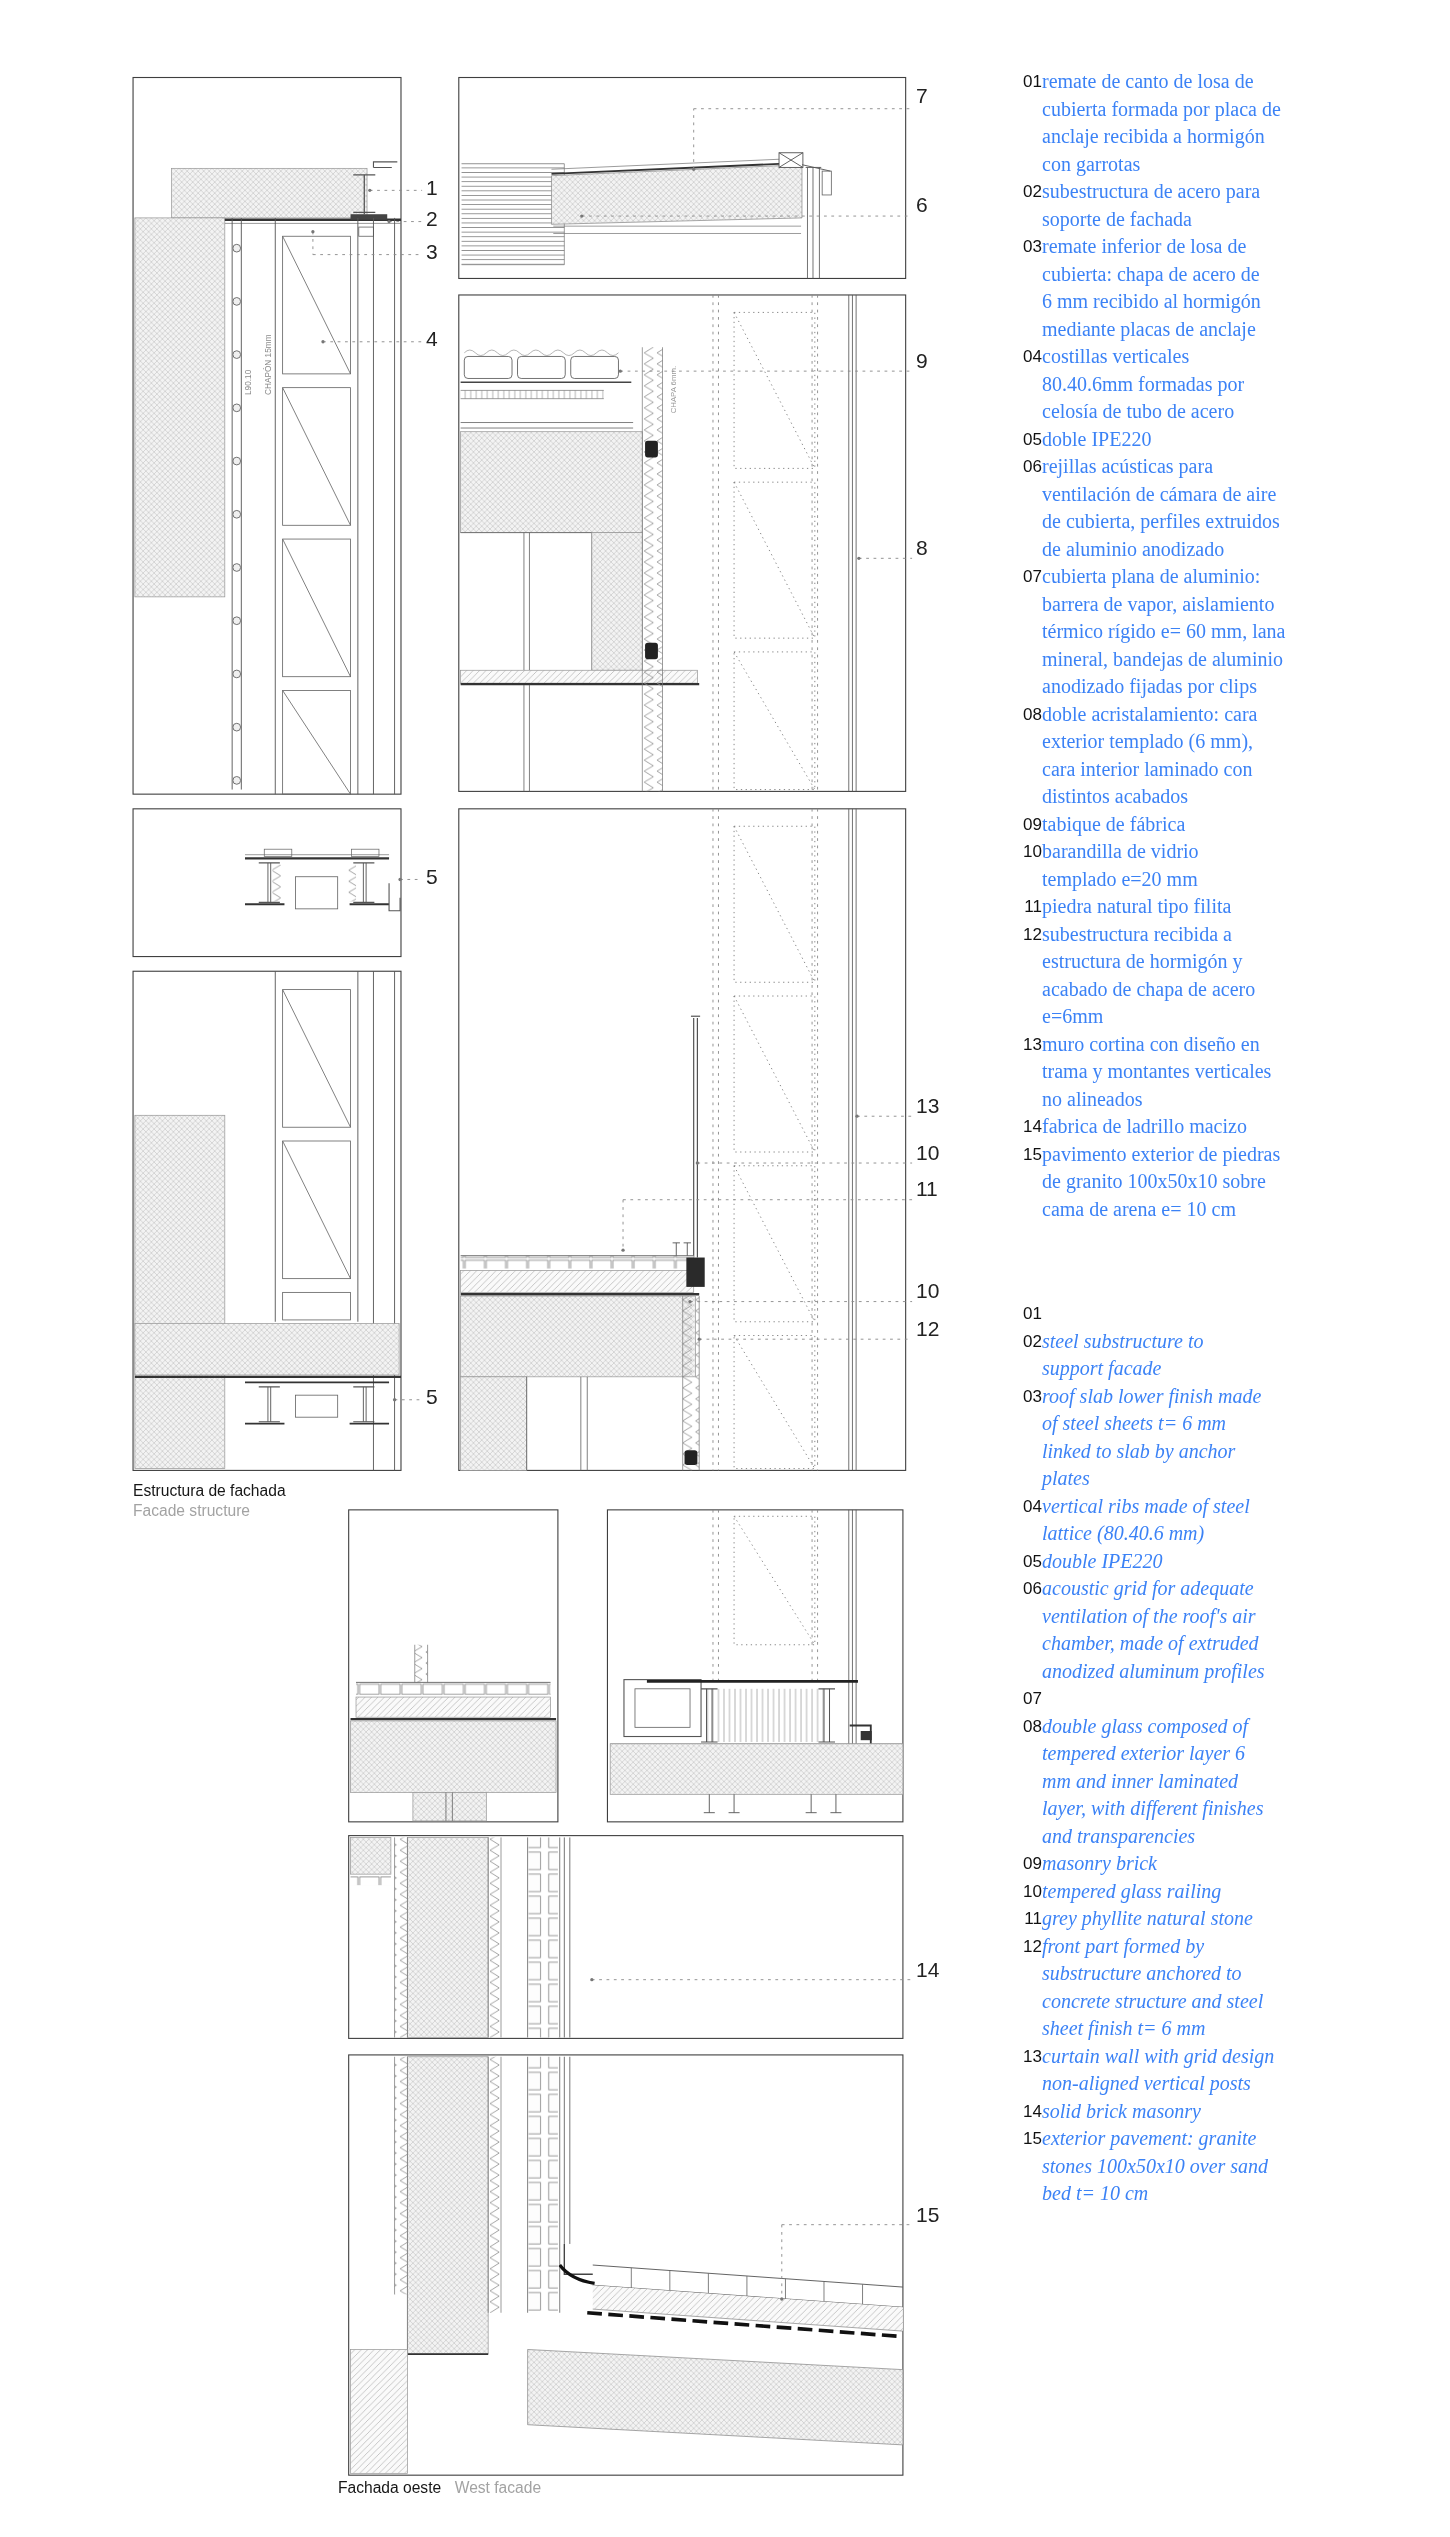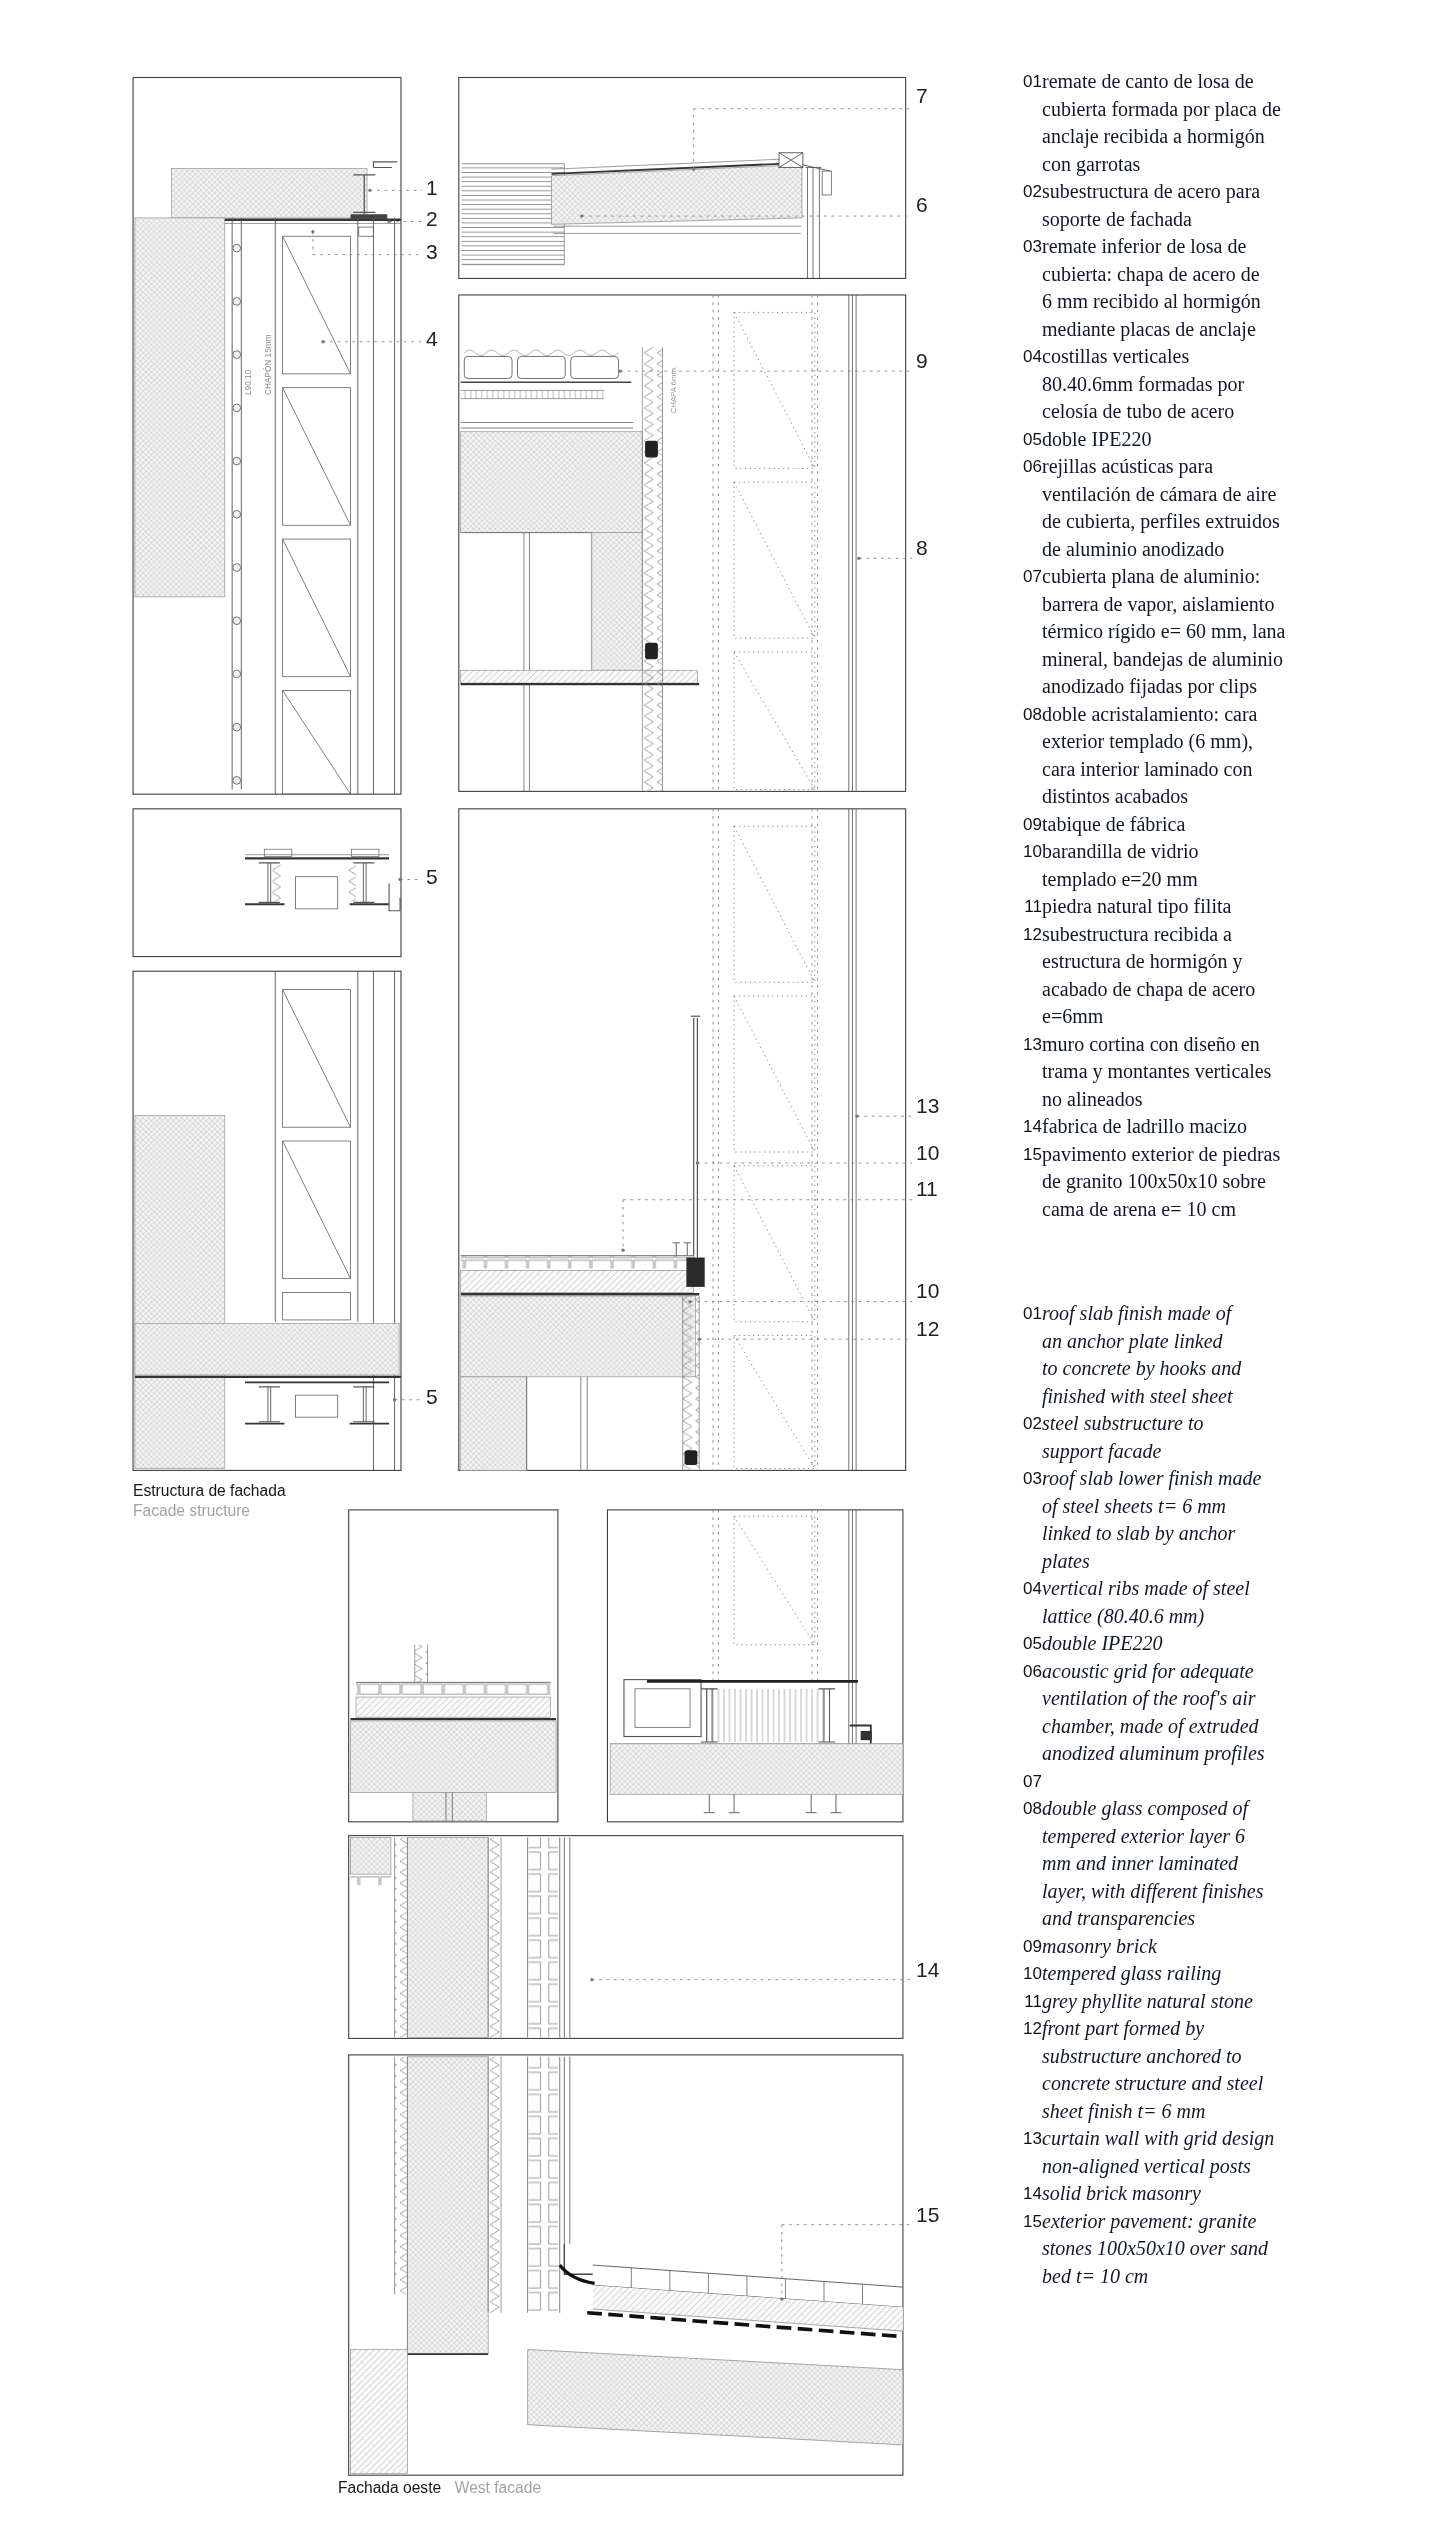--- a/index.html
+++ b/index.html
@@ -5,21 +5,21 @@
   html,body{margin:0;padding:0;background:#fff;}
   #page{position:relative;width:1450px;height:2538px;background:#fff;overflow:hidden;
         font-family:"Liberation Sans",sans-serif;}
   svg text{font-family:"Liberation Sans",sans-serif;}
   .co{position:absolute;width:37px;font:21px/24px "Liberation Sans",sans-serif;color:#222;}
   .caption{position:absolute;font:500 15.6px/20px "Liberation Sans",sans-serif;color:#161616;}
   .caption .sub{color:#a3a3a3;font-weight:400;}
   .legend{position:absolute;}
   .leg-item{display:flex;}
   .leg-num{width:42px;flex:0 0 42px;font:500 17px/27.5px "Liberation Sans",sans-serif;color:#111;text-align:right;}
-  .leg-txt{width:312px;font:20px/27.5px "Liberation Serif",serif;color:#0f172a;white-space:pre-line;}
+  .leg-txt{width:312px;font:20px/27.5px "Liberation Serif",serif;color:#3b82f6;white-space:pre-line;}
   .en .leg-txt{font-style:italic;}
   .en{margin-top:77px;}
 </style>
 </head>
 <body>
 
 <div id="page">
 
   <svg width="991" height="2538" viewBox="0 0 1080 2765" style="position:absolute;left:0;top:0">
     <defs>
@@ -438,24 +438,20 @@
         <div class="leg-item">
           <span class="leg-num">15</span>
           <span class="leg-txt">pavimento exterior de piedras
 de granito 100x50x10 sobre
 cama de arena e= 10 cm</span>
         </div>
     </div>
     <div class="leg-block en">
       <div class="leg-item">
           <span class="leg-num">01</span>
-          <span class="leg-txt">roof slab finish made of
-an anchor plate linked
-to concrete by hooks and
-finished with steel sheet</span>
         </div>
         <div class="leg-item">
           <span class="leg-num">02</span>
           <span class="leg-txt">steel substructure to
 support facade</span>
         </div>
         <div class="leg-item">
           <span class="leg-num">03</span>
           <span class="leg-txt">roof slab lower finish made
 of steel sheets t= 6 mm

